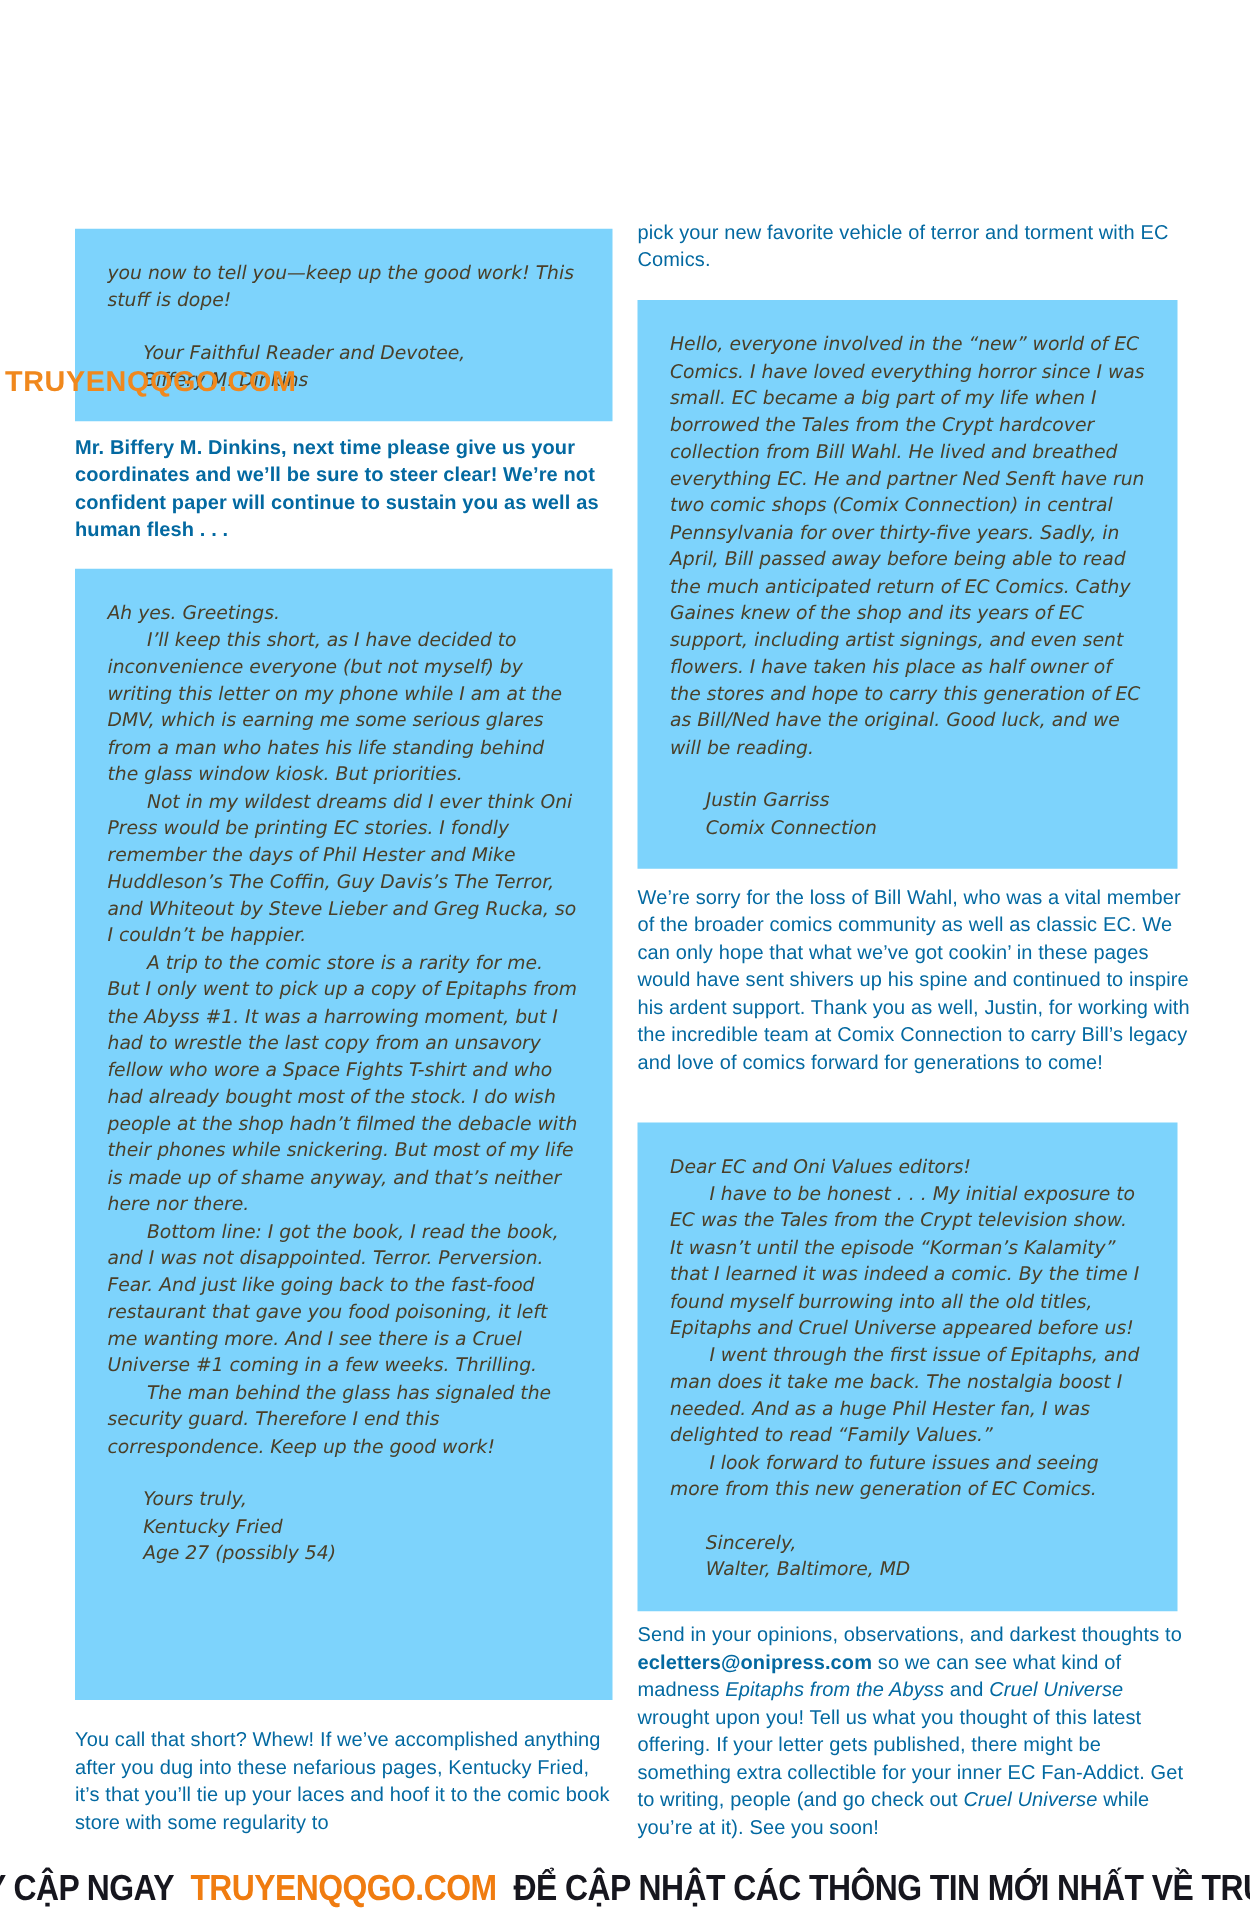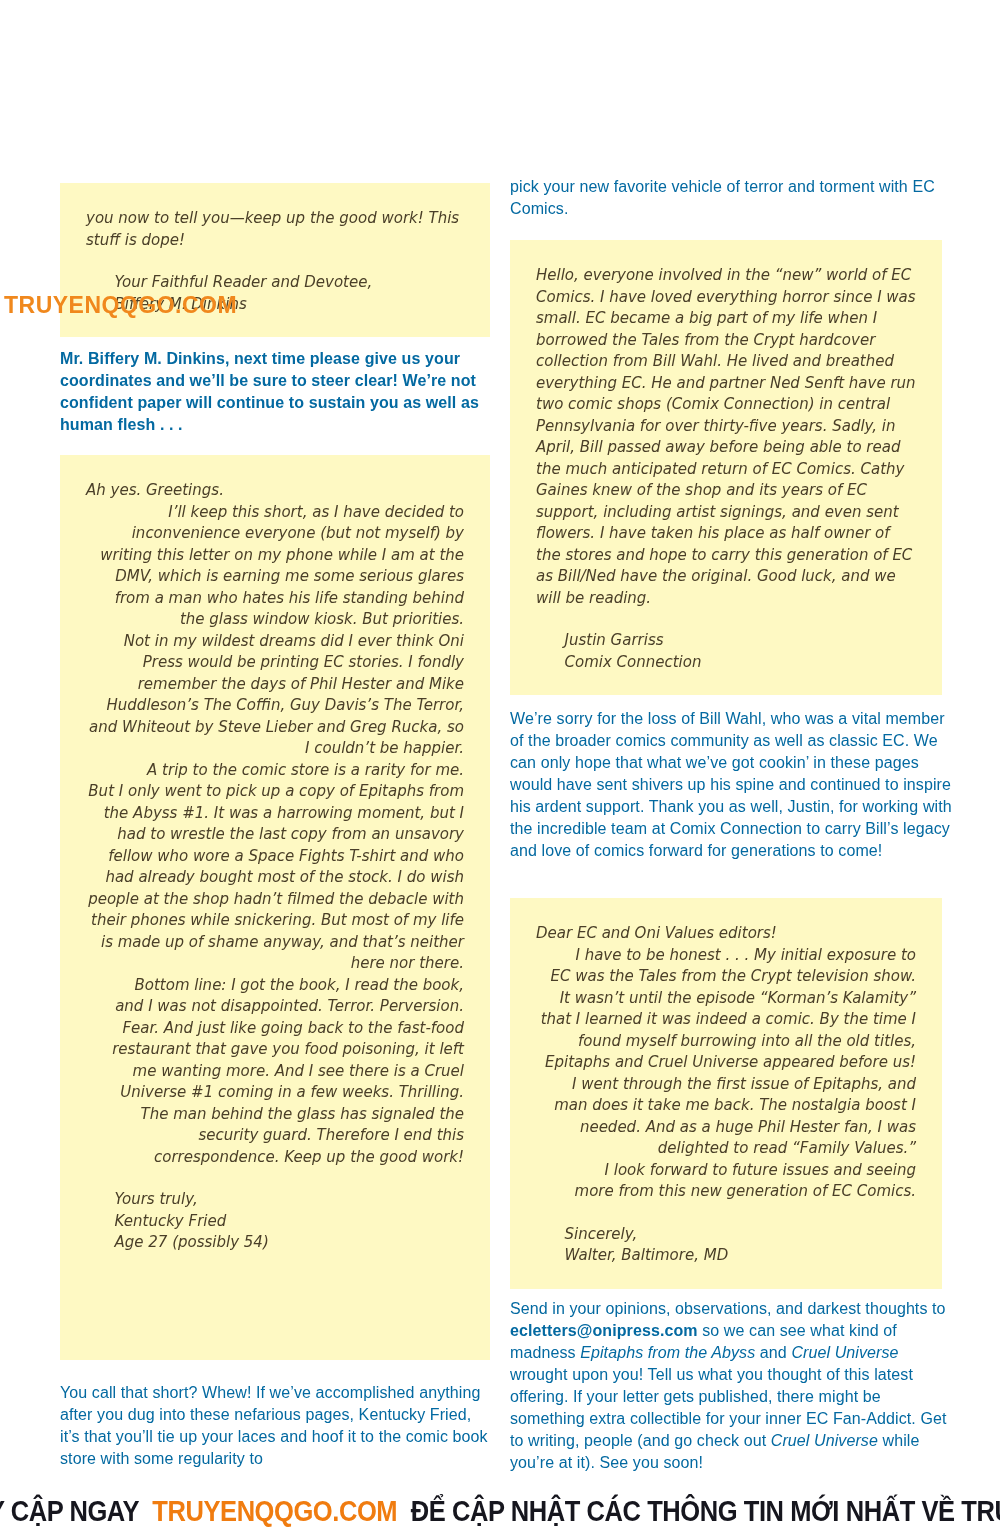--- a/index.html
+++ b/index.html
@@ -7,31 +7,31 @@
     position:relative;
     width:1000px;height:1537px;
     background:#ffffff;
     overflow:hidden;
     font-family:"Liberation Sans",sans-serif;
   }
   
   .letter{
     position:absolute;
     box-sizing:border-box;
-    background:#fef9c3;
+    background:#7dd3fc;
     padding:25px 26px 22px 26px;
     color:#4a3f28;
     font-family:"DejaVu Sans",sans-serif;
     font-style:italic;
     font-weight:500;
     font-size:15px;
     line-height:21.5px;
   }
   .letter p{margin:0;}
-  .letter-body p + p{text-indent:2.1em;text-align:right;}
+  .letter-body p + p{text-indent:2.1em;}
   .letter-signature{margin:21px 0 0 1.9em;}
   .letter-signature p{text-indent:0;}
   
   .editor{
     position:absolute;
     color:#0369a1;
     font-size:16px;
     line-height:22px;
     letter-spacing:0.1px;
   }

